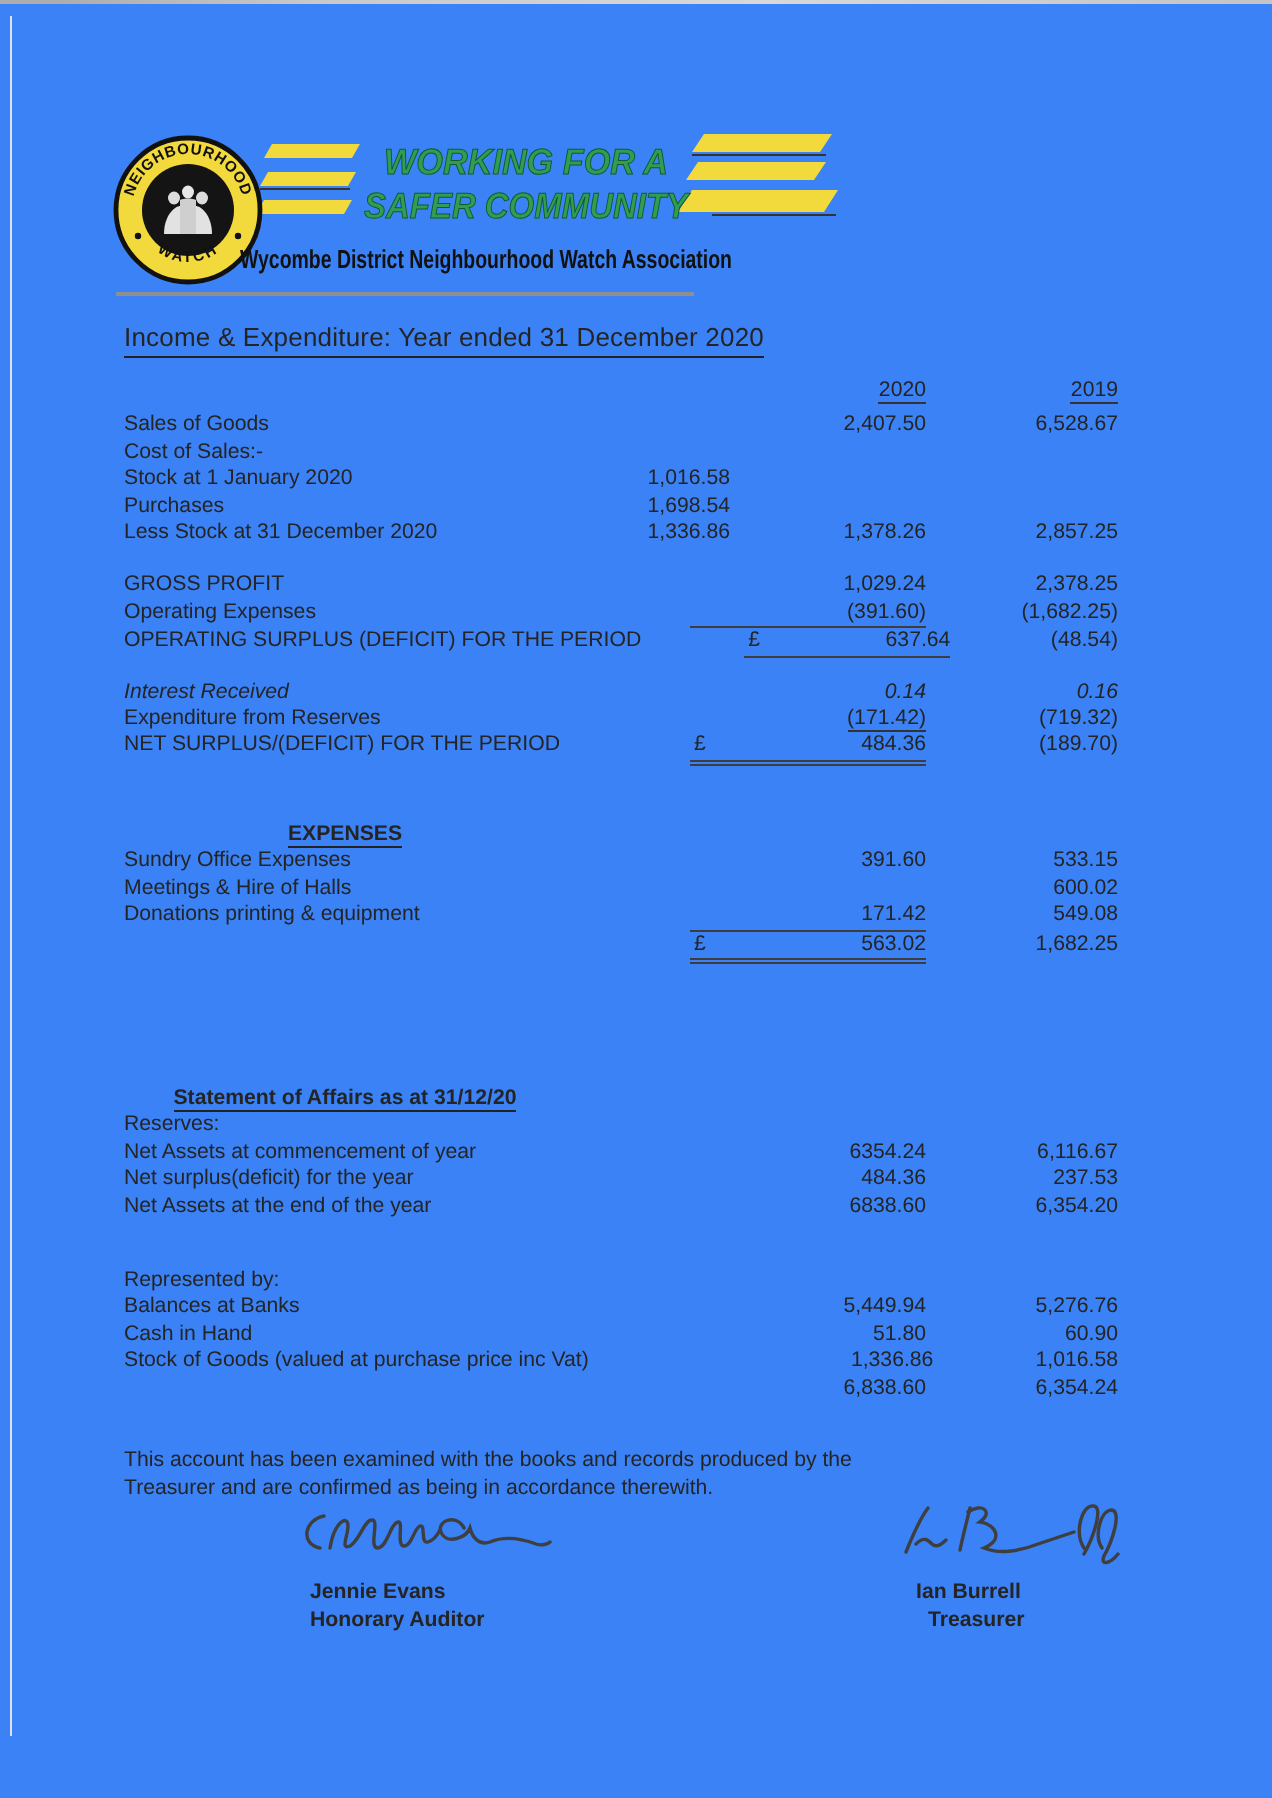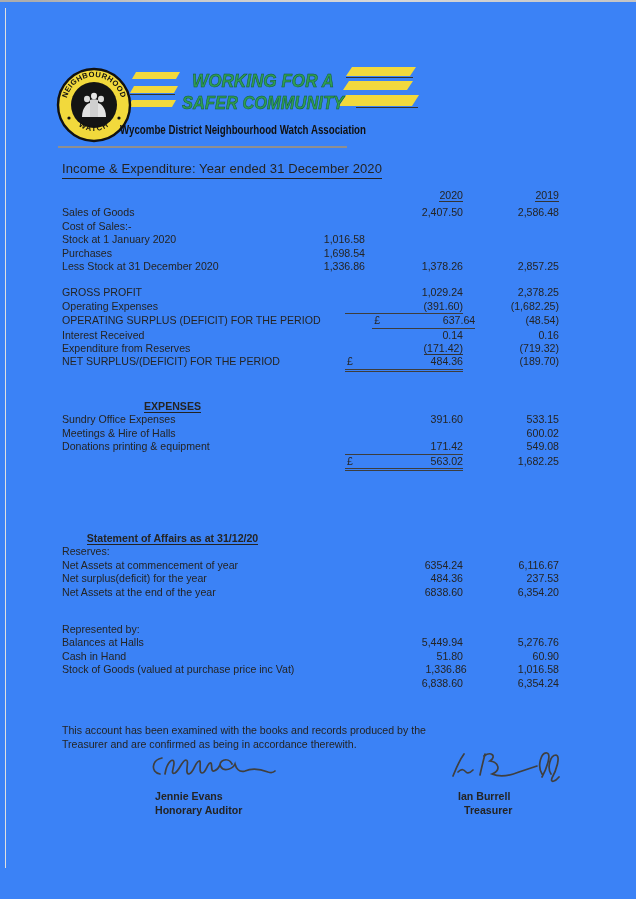--- a/index.html
+++ b/index.html
@@ -97,21 +97,21 @@
       <div class="lbl"><span class="t"></span></div>
       <div class="c-mid num"></div>
       <div class="c20 num"><span class="pound"></span><span class="v tu">2020</span></div>
       <div class="c19 num"><span class="v tu">2019</span></div>
     </div>
 
     <div class="row" style="margin-top: 4px;">
       <div class="lbl"><span class="t">Sales of Goods</span></div>
       <div class="c-mid num"></div>
       <div class="c20 num"><span class="pound"></span><span class="v">2,407.50</span></div>
-      <div class="c19 num"><span class="v">2,586.48</span></div>
+      <div class="c19 num"><span class="v">6,528.67</span></div>
     </div>
 
     <div class="row">
       <div class="lbl"><span class="t">Cost of Sales:-</span></div>
       <div class="c-mid num"></div>
       <div class="c20 num"><span class="pound"></span><span class="v"></span></div>
       <div class="c19 num"><span class="v"></span></div>
     </div>
 
     <div class="row">
@@ -149,21 +149,21 @@
       <div class="c19 num"><span class="v">(1,682.25)</span></div>
     </div>
 
     <div class="row rule-b">
       <div class="lbl"><span class="t">OPERATING SURPLUS (DEFICIT) FOR THE PERIOD</span></div>
       <div class="c-mid num"></div>
       <div class="c20 num"><span class="pound">£</span><span class="v">637.64</span></div>
       <div class="c19 num"><span class="v">(48.54)</span></div>
     </div>
 
-    <div class="row" style="">
+    <div class="row" style="margin-top: 11px; font-style: italic;">
       <div class="lbl"><span class="t">Interest Received</span></div>
       <div class="c-mid num"></div>
       <div class="c20 num"><span class="pound"></span><span class="v">0.14</span></div>
       <div class="c19 num"><span class="v">0.16</span></div>
     </div>
 
 
     <div class="row">
       <div class="lbl"><span class="t">Expenditure from Reserves</span></div>
       <div class="c-mid num"></div>
@@ -249,21 +249,21 @@
     </div>
 
     <div class="row" style="margin-top: 24px;">
       <div class="lbl"><span class="t">Represented by:</span></div>
       <div class="c-mid num"></div>
       <div class="c20 num"><span class="pound"></span><span class="v"></span></div>
       <div class="c19 num"><span class="v"></span></div>
     </div>
 
     <div class="row">
-      <div class="lbl"><span class="t">Balances at Halls</span></div>
+      <div class="lbl"><span class="t">Balances at Banks</span></div>
       <div class="c-mid num"></div>
       <div class="c20 num"><span class="pound"></span><span class="v">5,449.94</span></div>
       <div class="c19 num"><span class="v">5,276.76</span></div>
     </div>
 
     <div class="row">
       <div class="lbl"><span class="t">Cash in Hand</span></div>
       <div class="c-mid num"></div>
       <div class="c20 num"><span class="pound"></span><span class="v">51.80</span></div>
       <div class="c19 num"><span class="v">60.90</span></div>

